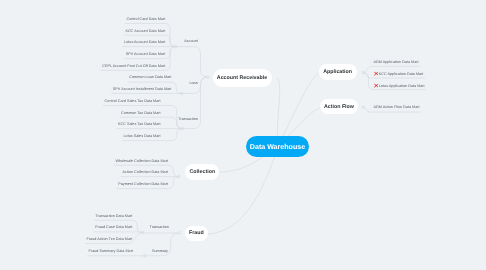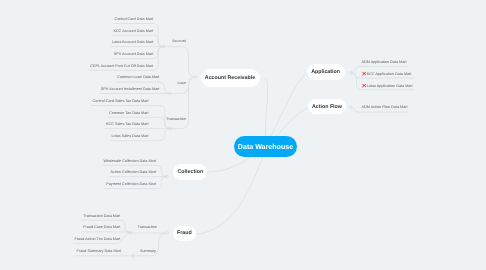--- a/index.html
+++ b/index.html
@@ -1,18 +1,18 @@
 <!DOCTYPE html>
 <html><head>
 <meta charset="utf-8">
 <style>
 html,body{margin:0;padding:0;}
 body{width:486px;height:270px;background:#eff2f5;font-family:"Liberation Sans",sans-serif;
   overflow:hidden;position:relative;-webkit-font-smoothing:antialiased;text-rendering:geometricPrecision;}
-#stage{position:absolute;left:0;top:0;width:446px;height:270px;}
+#stage{position:absolute;left:12px;top:0;width:446px;height:270px;}
 svg#links{position:absolute;left:0;top:0;width:486px;height:270px;}
 svg#links path{fill:none;stroke:#d3dae0;stroke-width:0.65;}
 svg#links circle{fill:#eff2f5;stroke:#d3dae0;stroke-width:0.65;}
 .pill{position:absolute;background:#fff;border-radius:11px;display:flex;align-items:center;
   justify-content:center;font-weight:bold;color:#2f3438;white-space:nowrap;font-size:5.3px;}
 .center-pill{position:absolute;background:#03a9f4;color:#fff;border-radius:11px;display:flex;
   align-items:center;justify-content:center;font-weight:bold;white-space:nowrap;font-size:7.1px;}
 .grp,.leaf{position:absolute;white-space:nowrap;color:#5a6068;font-size:3.75px;line-height:1;
   transform:translateY(-50%);}
 .grp,.leaf{margin-top:1.3px;}

